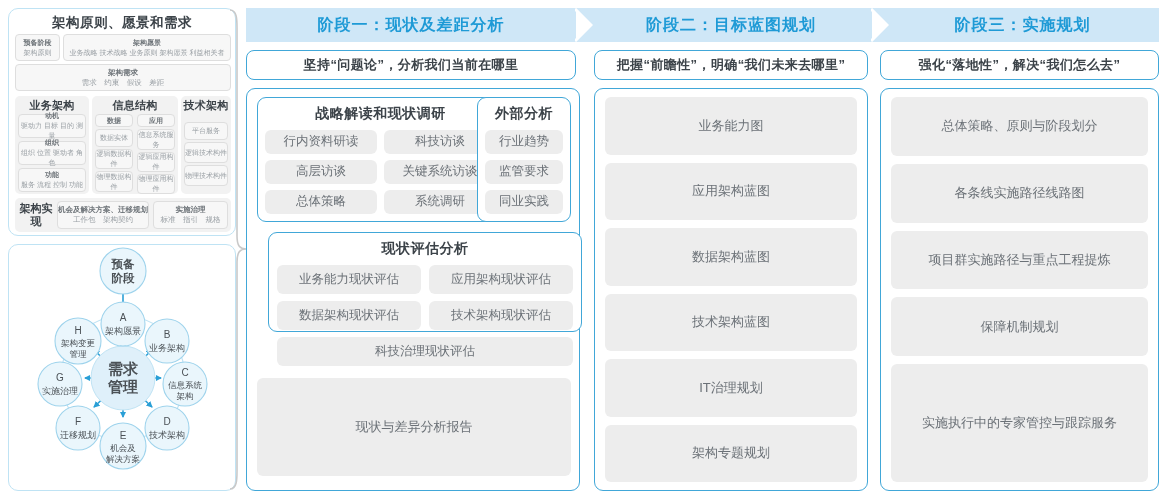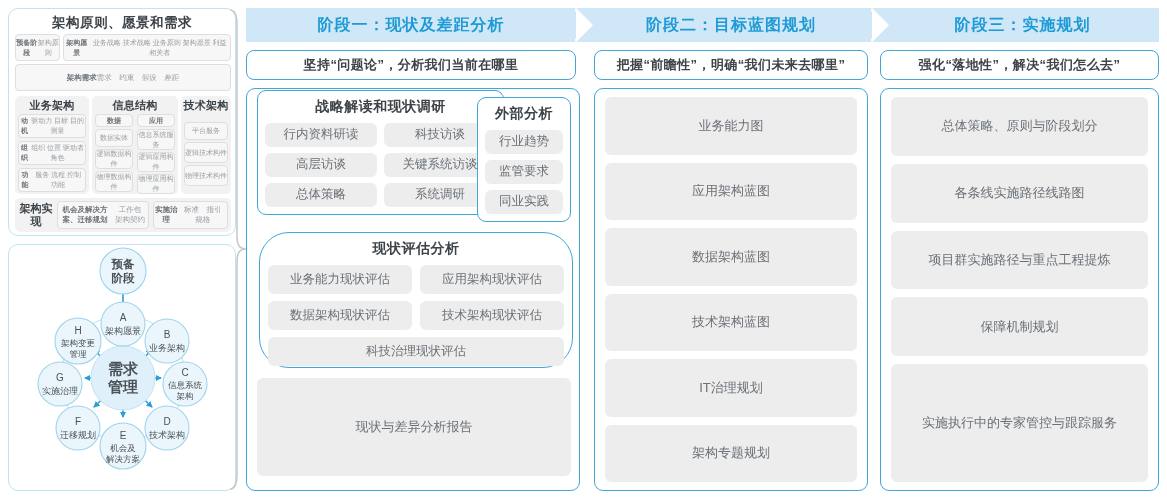--- a/index.html
+++ b/index.html
@@ -21,21 +21,21 @@
   
   #left-column{position:absolute;left:8px;top:8px;width:228px;height:483px;}
 
   #togaf-card{
     position:absolute;left:0;top:0;width:228px;height:228px;
     border:1.2px solid #bfe3f4;border-radius:10px;background:#fff;box-sizing:border-box;
   }
   #togaf-inner{position:absolute;left:6px;top:5px;right:6px;bottom:5px;}
   .tg-box{
     background:#f7f7f7;border:1px solid #dedede;border-radius:4px;box-sizing:border-box;
-    display:flex;flex-direction:row;align-items:center;justify-content:center;
+    display:flex;flex-direction:column;align-items:center;justify-content:center;
     text-align:center;color:#8e9399;
   }
   .tg-h{font-weight:bold;color:#6e7479;}
   .tg-s{color:#9aa0a5;}
 
   #tg-title{
     position:absolute;left:0;top:0;width:100%;text-align:center;
     font-size:13.5px;font-weight:bold;color:#3c4349;letter-spacing:.5px;
   }
 
@@ -77,23 +77,23 @@
   }
   .notch{position:absolute;right:-17px;top:0;width:18px;height:34px;z-index:3;}
   .phase-sub{
     position:absolute;top:50px;height:30px;border:1.4px solid #41a7d8;border-radius:8px;
     background:#fff;display:flex;align-items:center;justify-content:center;box-sizing:border-box;
     font-size:13px;font-weight:bold;color:#3c4349;letter-spacing:.4px;
   }
 
   
   .phase-body{position:absolute;top:88px;height:403px;}
-  #p1-strategy{position:absolute;left:10px;top:1px;width:247px;height:125px;}
+  #p1-strategy{position:absolute;left:10px;top:8px;width:247px;height:125px;}
   #p1-external{position:absolute;left:230px;top:8px;width:94px;height:125px;}
-  #p1-assess{position:absolute;left:12px;top:143px;width:314px;height:136px;border-radius:30px;}
+  #p1-assess{position:absolute;left:21px;top:143px;width:314px;height:100px;}
   #p1-report{position:absolute;left:10px;top:289px;width:314px;height:98px;}
   .p1-ti{font-size:14px;font-weight:bold;color:#3c4349;text-align:center;letter-spacing:.5px;}
 
   
   .stack{position:absolute;left:10px;top:8px;right:10px;bottom:8px;display:flex;flex-direction:column;}
 </style>
 </head>
 <body>
 
 <div id="left-column">

